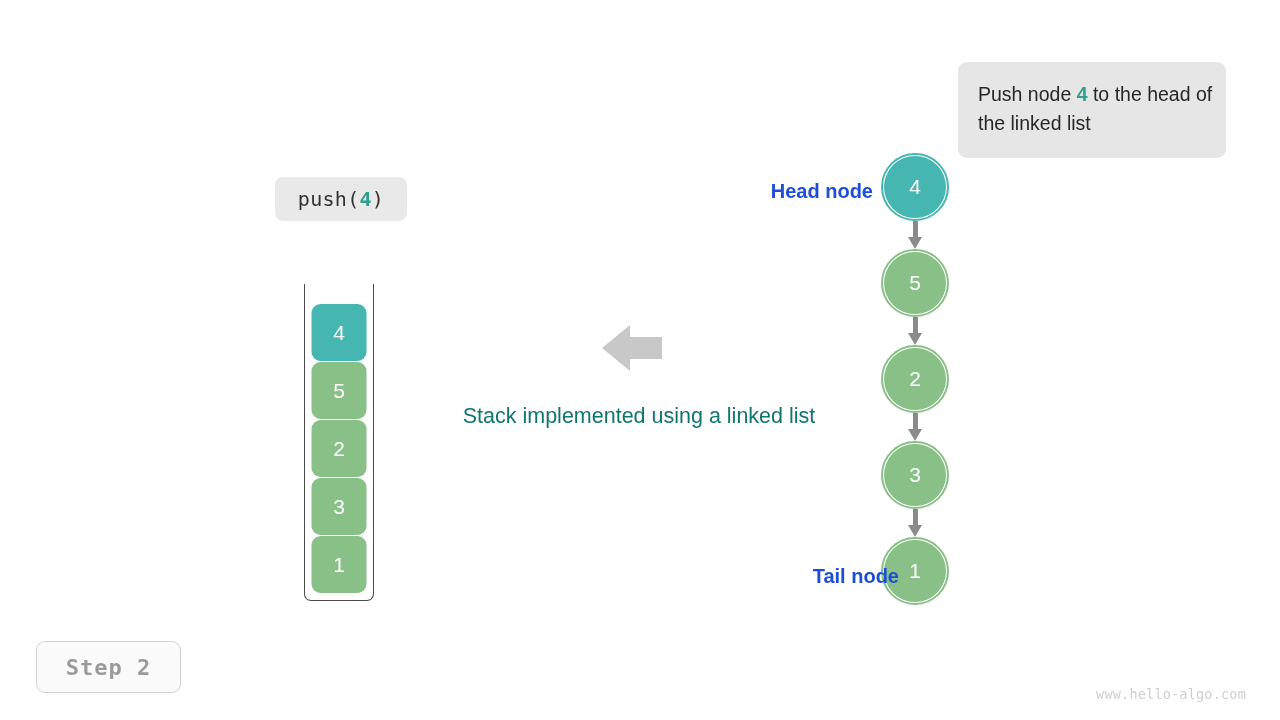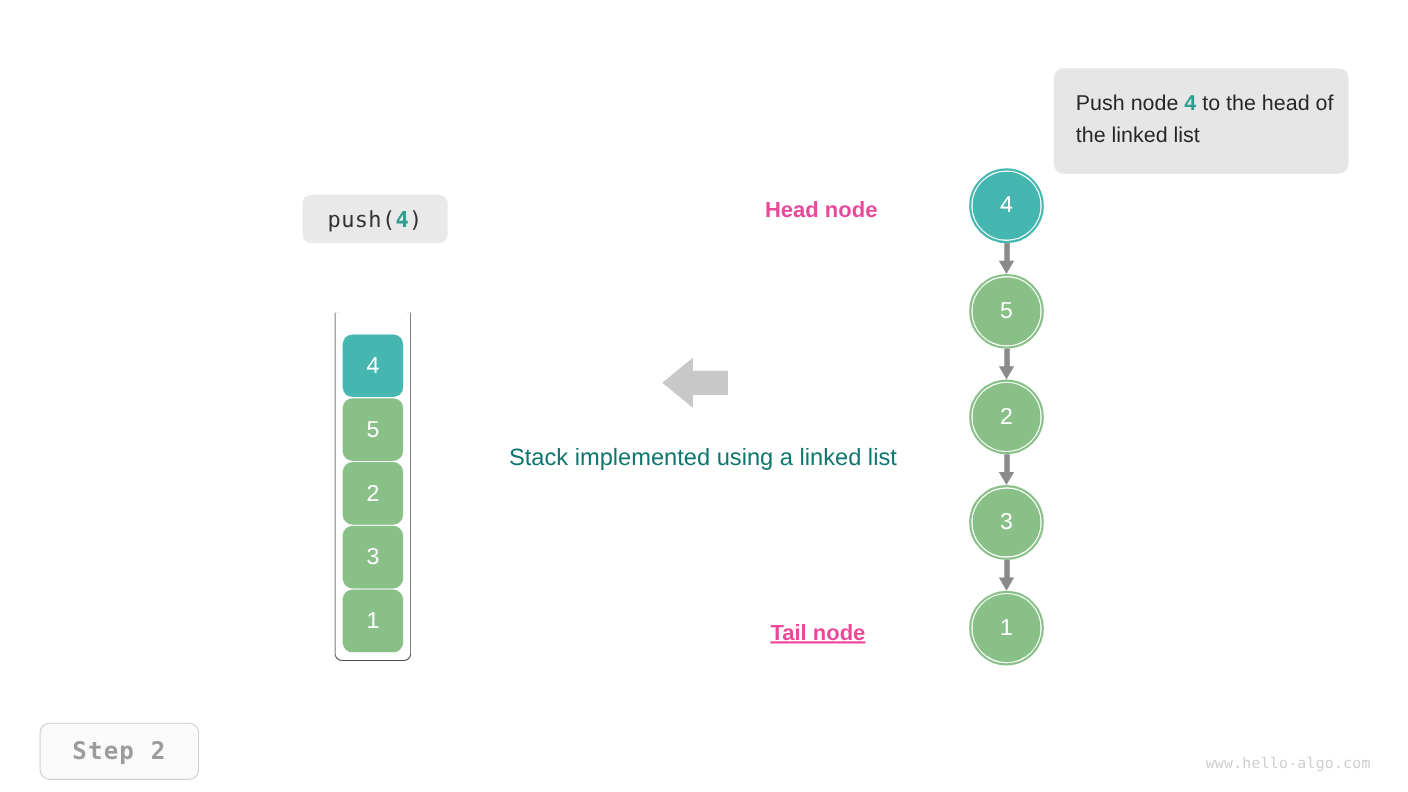--- a/index.html
+++ b/index.html
@@ -167,49 +167,48 @@
     bottom: 0;
     width: 0; height: 0;
     border-left: 7px solid transparent;
     border-right: 7px solid transparent;
     border-top: 12px solid #8a8a8a;
   }
 
   
   .node-label {
     position: absolute;
-    color: #ec4899;
+    color: #1d4ed8;
     font-size: 20px;
     font-weight: bold;
-    text-align: center;
+    text-align: right;
     white-space: nowrap;
   }
   #head-label { left: 620px; top: 180px; width: 253px; }
-  #tail-label { left: 620px; top: 565px; width: 247px; text-decoration: underline; }
+  #tail-label { left: 652px; top: 565px; width: 247px; }
 
   
   .step-badge {
     position: absolute;
     left: 36px;
     top: 641px;
     width: 145px;
     height: 52px;
     box-sizing: border-box;
     border: 1.4px solid #d2d2d2;
     border-radius: 9px;
     background: #fafafa;
     display: flex;
     align-items: center;
     justify-content: center;
     font-family: "DejaVu Sans Mono", "Liberation Mono", monospace;
     font-size: 22px;
     font-weight: bold;
     color: #9b9b9b;
     letter-spacing: 1px;
-    margin-top: 16px;
   }
 
   
   .watermark {
     position: absolute;
     right: 34px;
     bottom: 18px;
     font-family: "DejaVu Sans Mono", "Liberation Mono", monospace;
     font-size: 13.5px;
     color: #cfcfcf;

